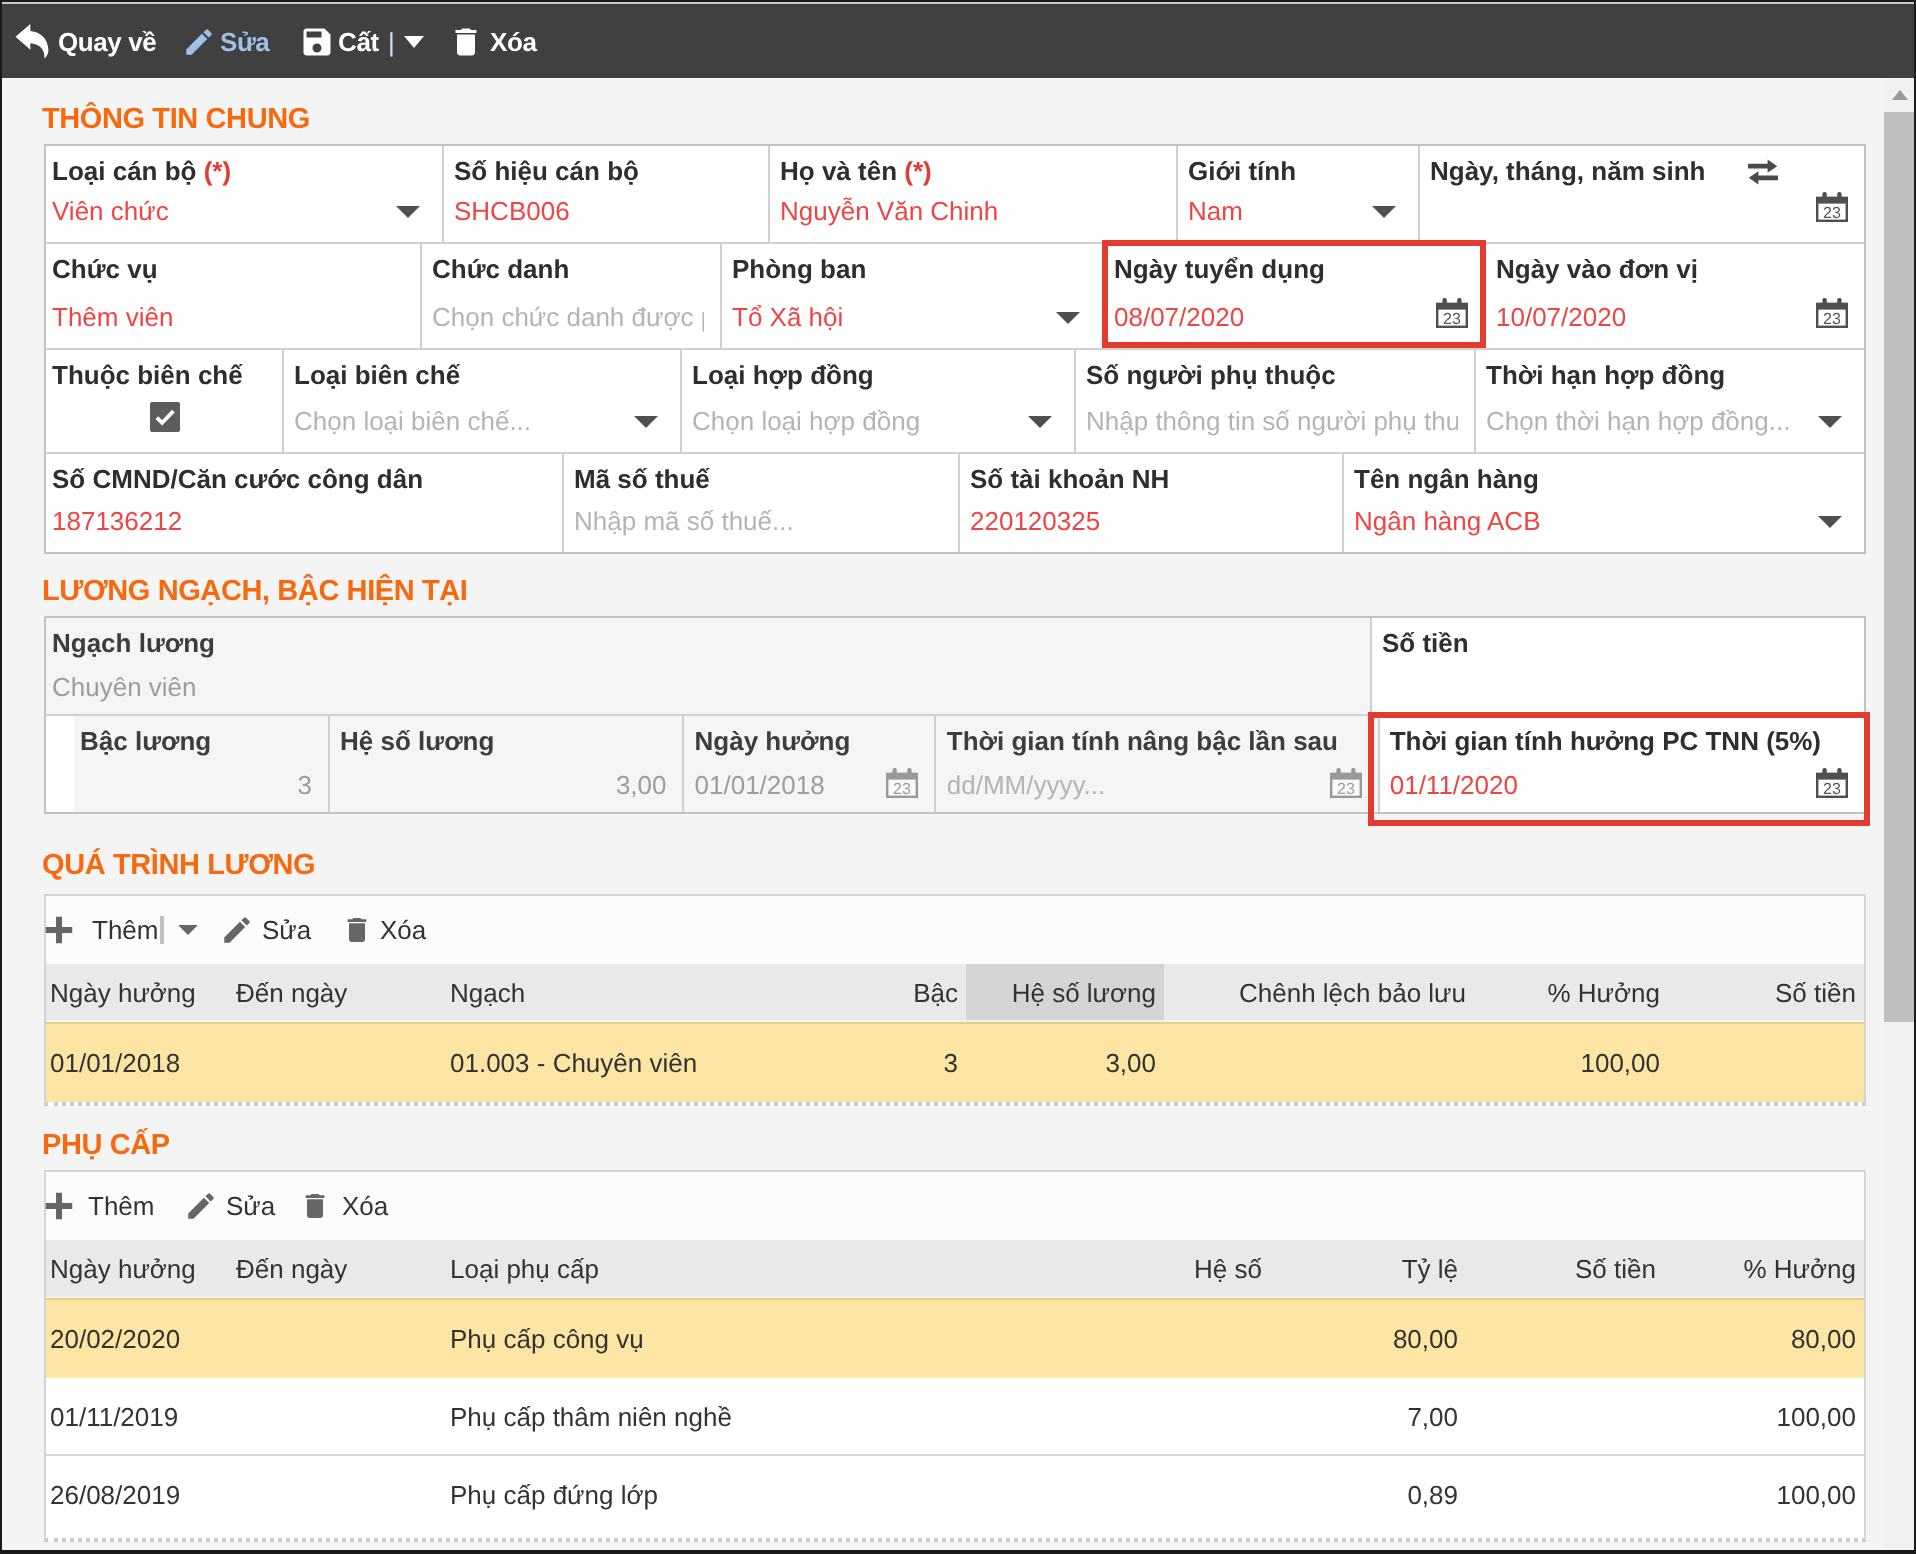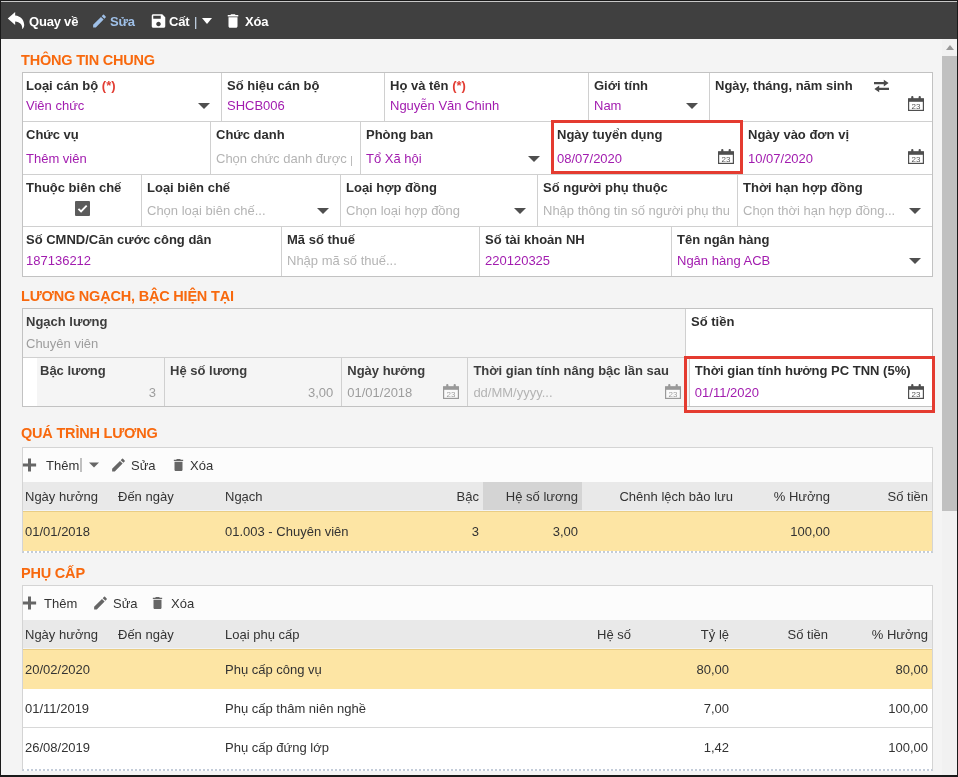--- a/index.html
+++ b/index.html
@@ -15,21 +15,21 @@
 .sect { position:absolute; left:20px; color:#f8690e; font-weight:bold; font-size:14.5px; letter-spacing:-0.2px; }
 
 .ftable { position:absolute; left:21px; width:911px; background:#fff; border:1px solid #c2c2c2; }
 .frow { display:flex; border-bottom:1px solid #d0d0d0; position:relative; }
 .frow:last-child { border-bottom:none; }
 .fcell { position:relative; border-right:1px solid #d0d0d0; padding:5px 8px 0 5px; }
 .fcell:first-child { padding-left:3px; }
 .fcell:first-child .val { left:3px; }
 .fcell:last-child { border-right:none; }
 .fcell .lab { font-weight:bold; font-size:13px; color:#2e2e2e; white-space:nowrap; overflow:hidden; }
-.fcell .val { position:absolute; left:5px; right:8px; bottom:8px; font-size:13px; color:#a21caf; white-space:nowrap; overflow:hidden; }
+.fcell .val { position:absolute; left:5px; right:8px; bottom:8px; font-size:13px; color:#ef4444; white-space:nowrap; overflow:hidden; }
 .fcell .val.ph { color:#b4b4b4; }
 .red { color:#e23c32; }
 .caret { position:absolute; right:11px; bottom:12px; width:0; height:0; border-left:6.5px solid transparent; border-right:6.5px solid transparent; border-top:6.5px solid #4f4f4f; }
 .calic { position:absolute; right:8px; bottom:7px; }
 
 .dis { background:#f5f5f5; }
 .t2 .val { bottom:6px; }
 .t2 .calic { bottom:4px; }
 .dis .val { color:#9d9d9d; }
 .dis .lab { color:#3d3d3d; }
@@ -367,21 +367,21 @@
       <div class="gc r" style="width:73px;"></div>
       <div class="gc r" style="width:98px;">7,00</div>
       <div class="gc r" style="width:99px;"></div>
       <div class="gc r" style="width:100px;">100,00</div>
     </div>
     <div class="grow" style="height:39px;">
       <div class="gc" style="width:93px;">26/08/2019</div>
       <div class="gc" style="width:104px;"></div>
       <div class="gc" style="width:342px; padding-left:5px;">Phụ cấp đứng lớp</div>
       <div class="gc r" style="width:73px;"></div>
-      <div class="gc r" style="width:98px;">1,42</div>
+      <div class="gc r" style="width:98px;">0,89</div>
       <div class="gc r" style="width:99px;"></div>
       <div class="gc r" style="width:100px;">100,00</div>
     </div>
   </div>
 
   <div id="sbar">
     <div class="up"></div>
     <div class="thumb"></div>
   </div>
 </div>

